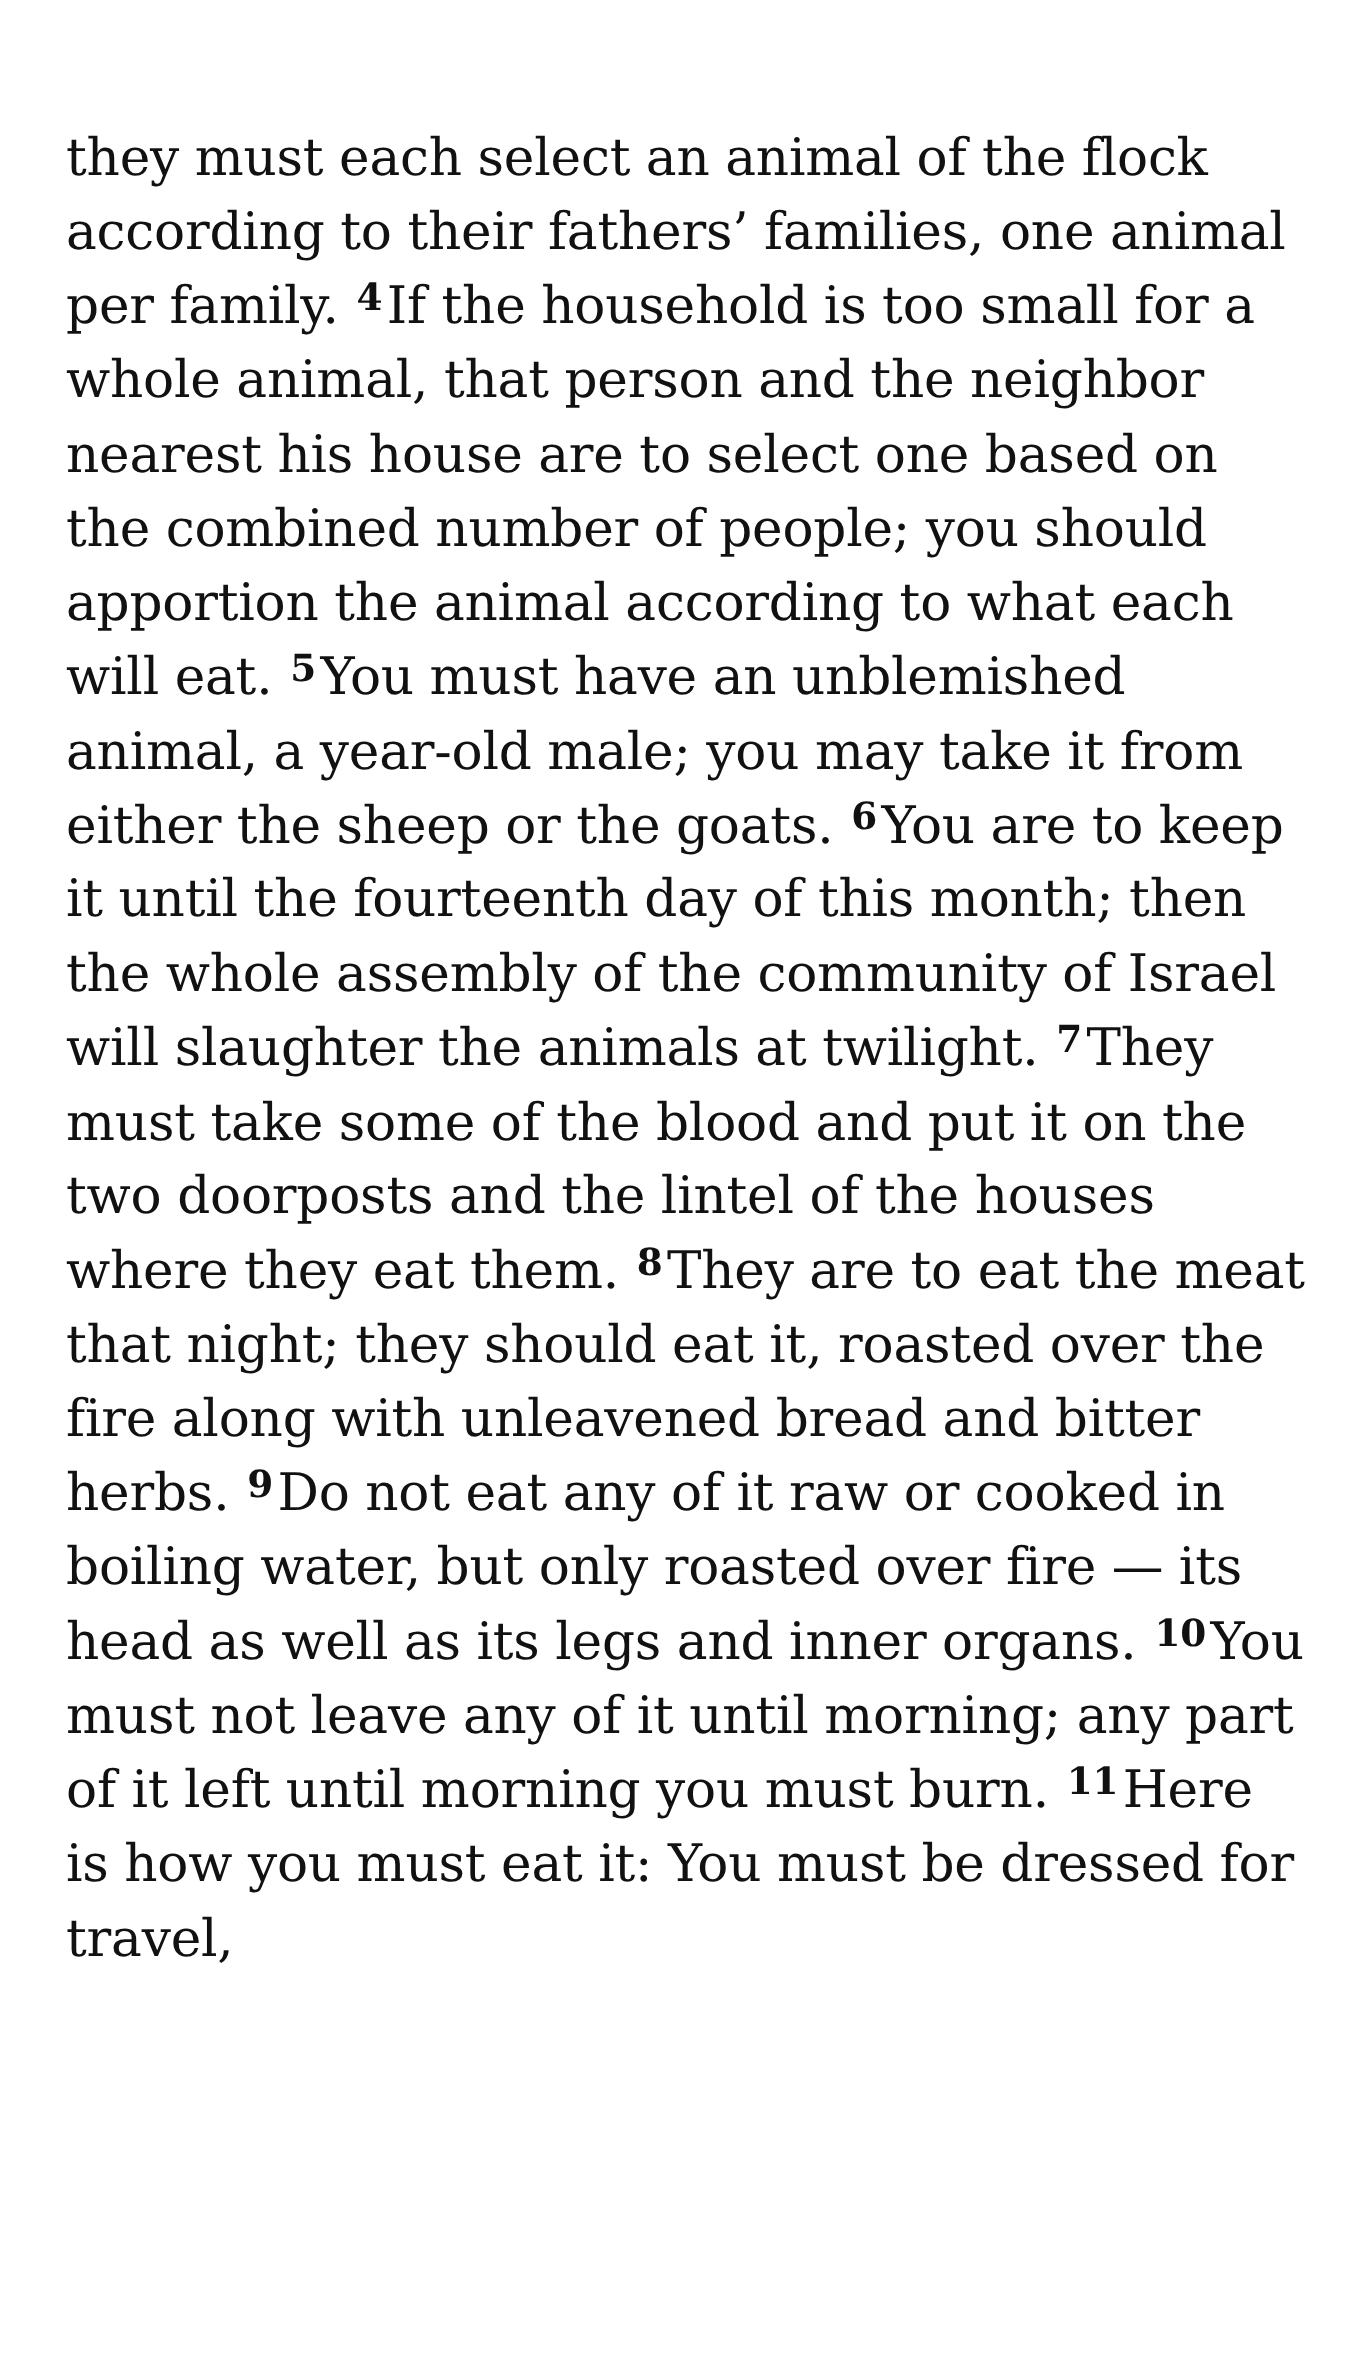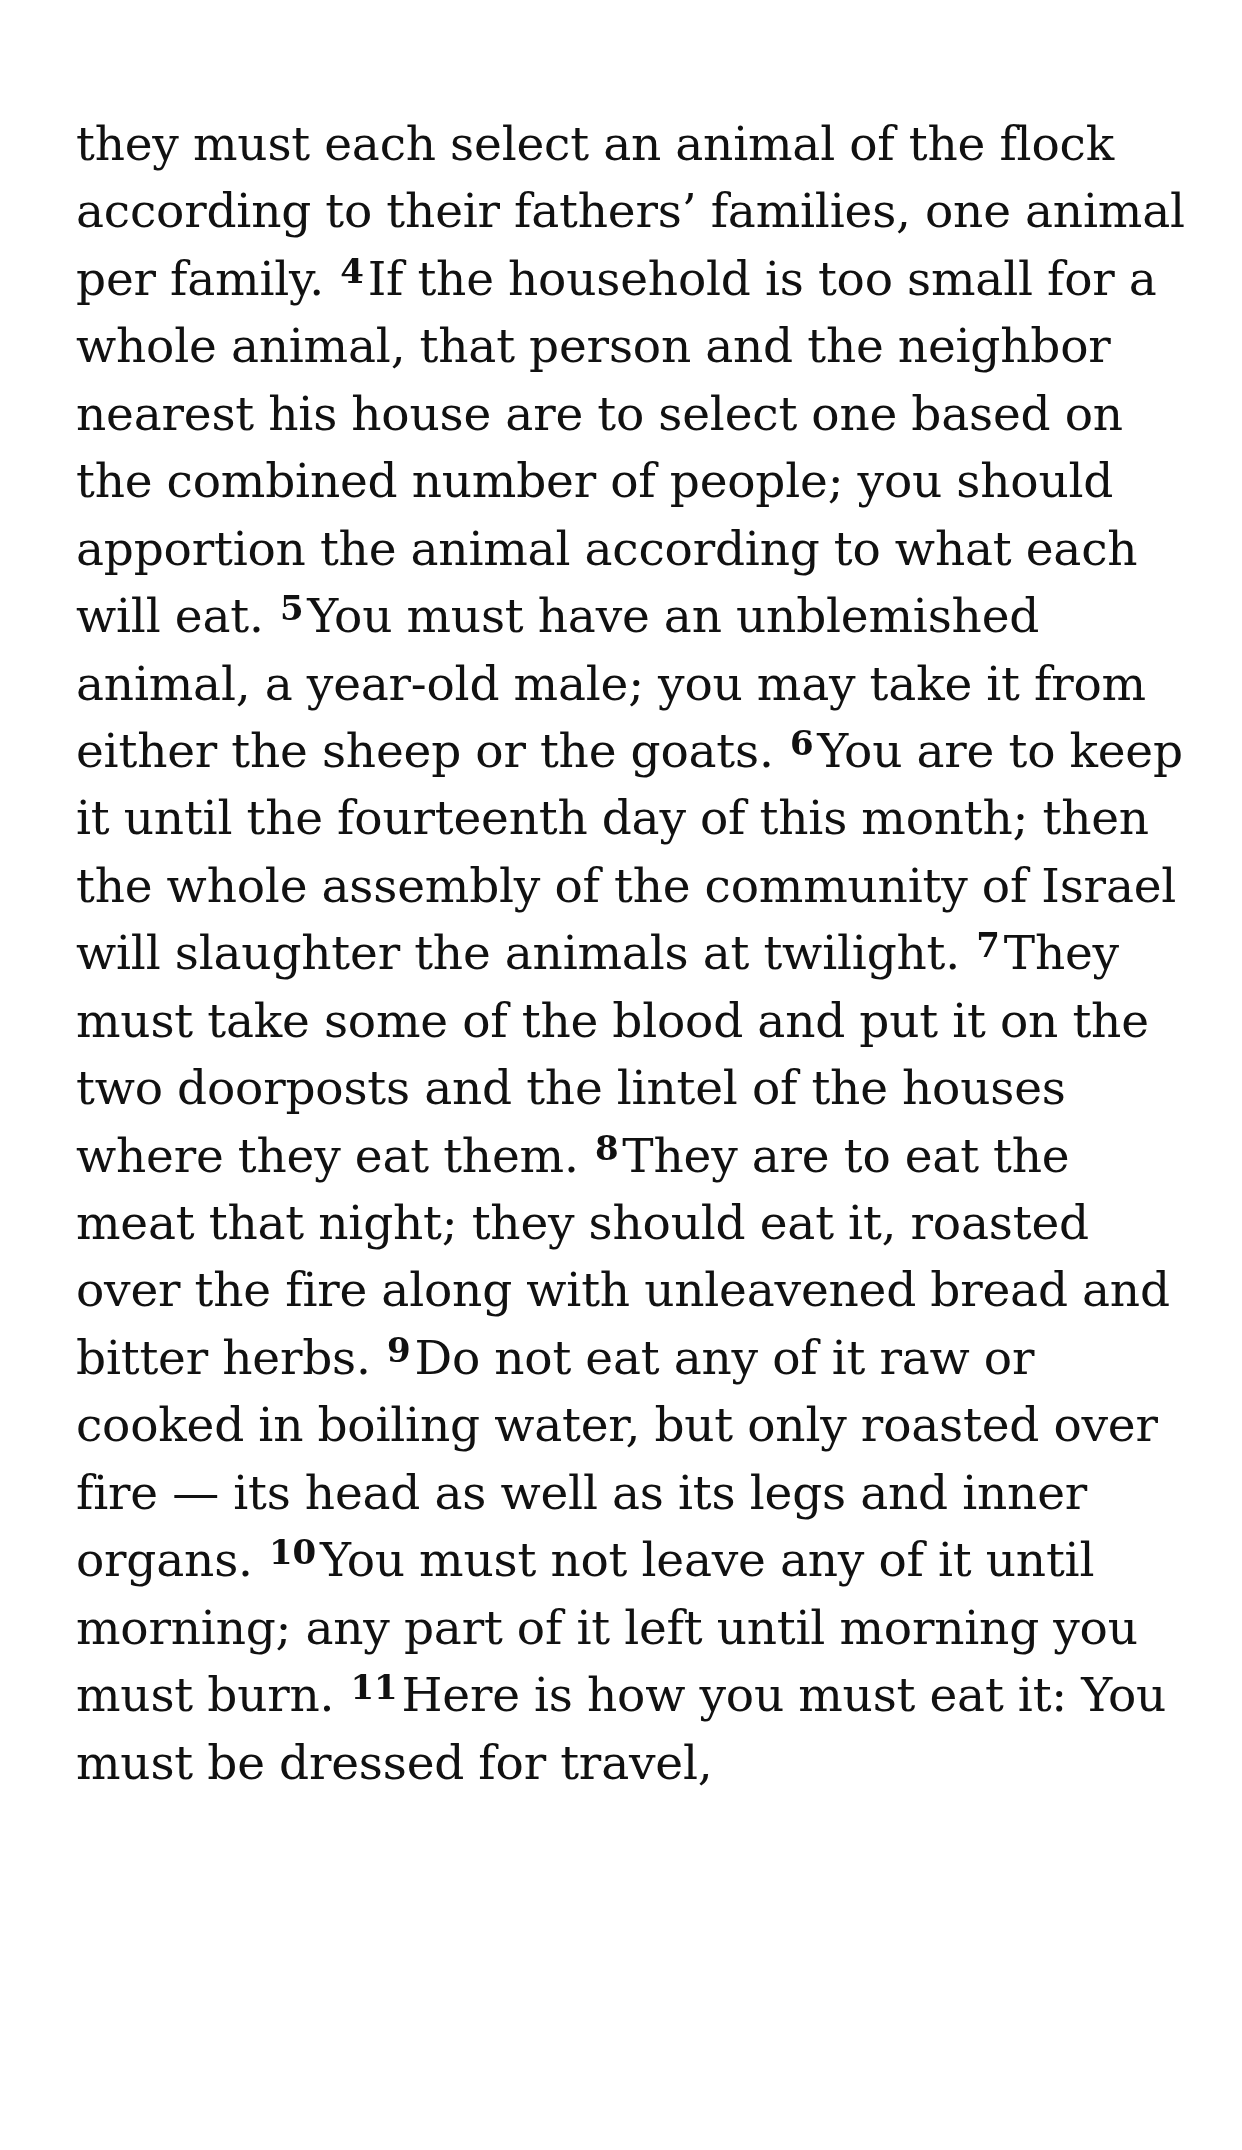--- a/index.html
+++ b/index.html
@@ -10,21 +10,21 @@
   body {
     width: 1242px;
     height: 2150px;
     overflow: hidden;
     font-family: "DejaVu Serif", "Liberation Serif", serif;
   }
   .page {
     box-sizing: border-box;
     width: 1242px;
     height: 2150px;
-    padding: 110px 52px 0 76px;
+    padding: 110px 52px 0 60px;
     background: #ffffff;
   }
   .scripture {
     font-family: "DejaVu Serif", "Liberation Serif", serif;
     font-size: 47px;
     line-height: 1.435;
     color: #111111;
     text-align: left;
     letter-spacing: -0.2px;
     word-spacing: -0.5px;

